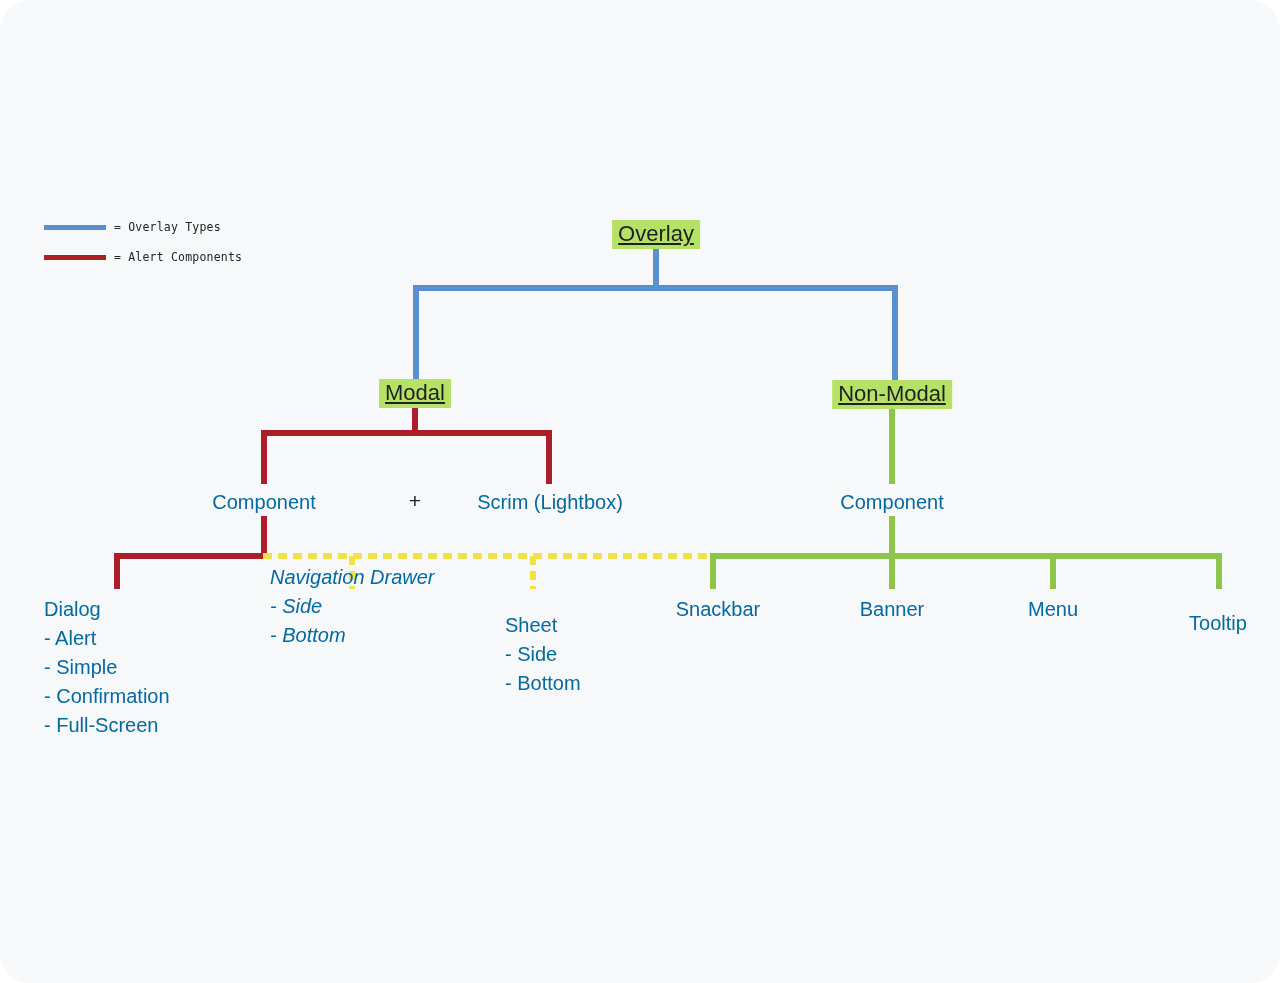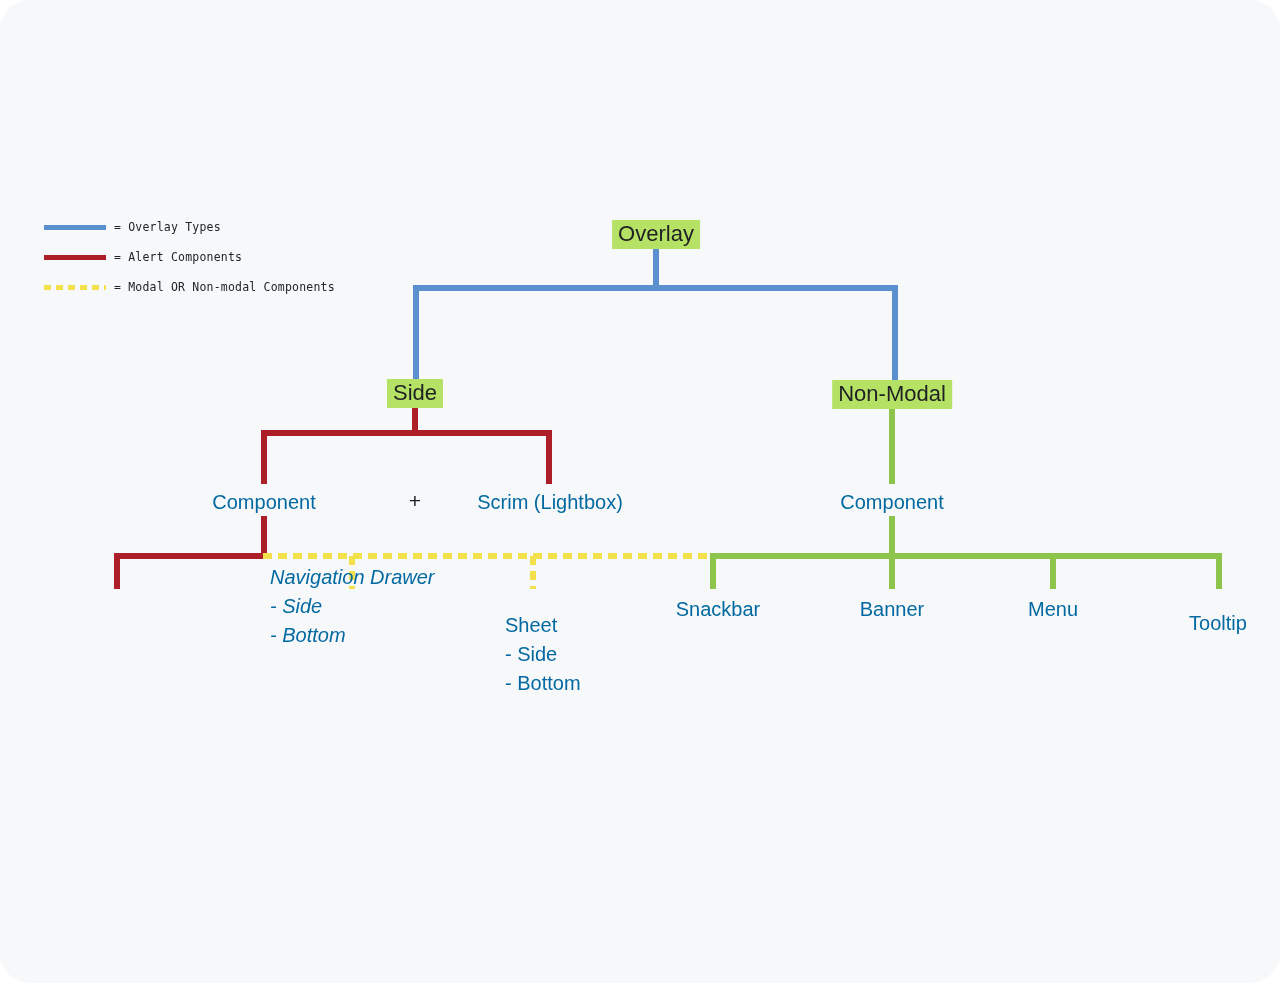--- a/index.html
+++ b/index.html
@@ -66,20 +66,21 @@
   }
 
   
   .node {
     position: absolute;
     font-size: 22px;
     color: #1f2023;
     white-space: nowrap;
     transform: translateX(-50%);
     text-align: center;
+    text-decoration: underline;
   }
   .node.hl {
     background: #b5e265;
     padding: 1px 6px 3px 6px;
     line-height: 1.15;
   }
   .leaf {
     position: absolute;
     font-size: 20px;
     color: #0369a1;
@@ -148,38 +149,41 @@
 
   <div class="legend">
     <div class="legend-row">
       <span class="legend-swatch solid-blue"></span>
       <span class="legend-text">= Overlay Types</span>
     </div>
     <div class="legend-row">
       <span class="legend-swatch solid-red"></span>
       <span class="legend-text">= Alert Components</span>
     </div>
-    <div class="legend-row">
-      <span class="legend-swatch dashed-yellow"></span>
-      <span class="legend-text">= Modal OR Non-modal Components</span>
-    </div>
   </div>
 
   <div class="node hl" style="left:656px; top:220px;">Overlay</div>
 
-  <div class="node hl" style="left:415px; top:379px;">Side</div>
+  <div class="node hl" style="left:415px; top:379px;">Modal</div>
 
   <div class="node hl" style="left:892px; top:380px;">Non-Modal</div>
 
   <div class="leaf center" style="left:264px; top:488px;">Component</div>
   <div class="plus" style="left:415px; top:489px;">+</div>
   <div class="leaf center" style="left:550px; top:488px;">Scrim (Lightbox)</div>
 
   <div class="leaf center" style="left:892px; top:488px;">Component</div>
 
+  <div class="leaf" style="left:44px; top:595px;">
+    <span>Dialog</span>
+    <span class="sub">- Alert</span>
+    <span class="sub">- Simple</span>
+    <span class="sub">- Confirmation</span>
+    <span class="sub">- Full-Screen</span>
+  </div>
 
   <div class="leaf" style="left:270px; top:563px;font-style:italic;">
     <span>Navigation Drawer</span>
     <span class="sub">- Side</span>
     <span class="sub">- Bottom</span>
   </div>
 
   <div class="leaf" style="left:505px; top:595px;margin-top:16px;">
     <span>Sheet</span>
     <span class="sub">- Side</span>

